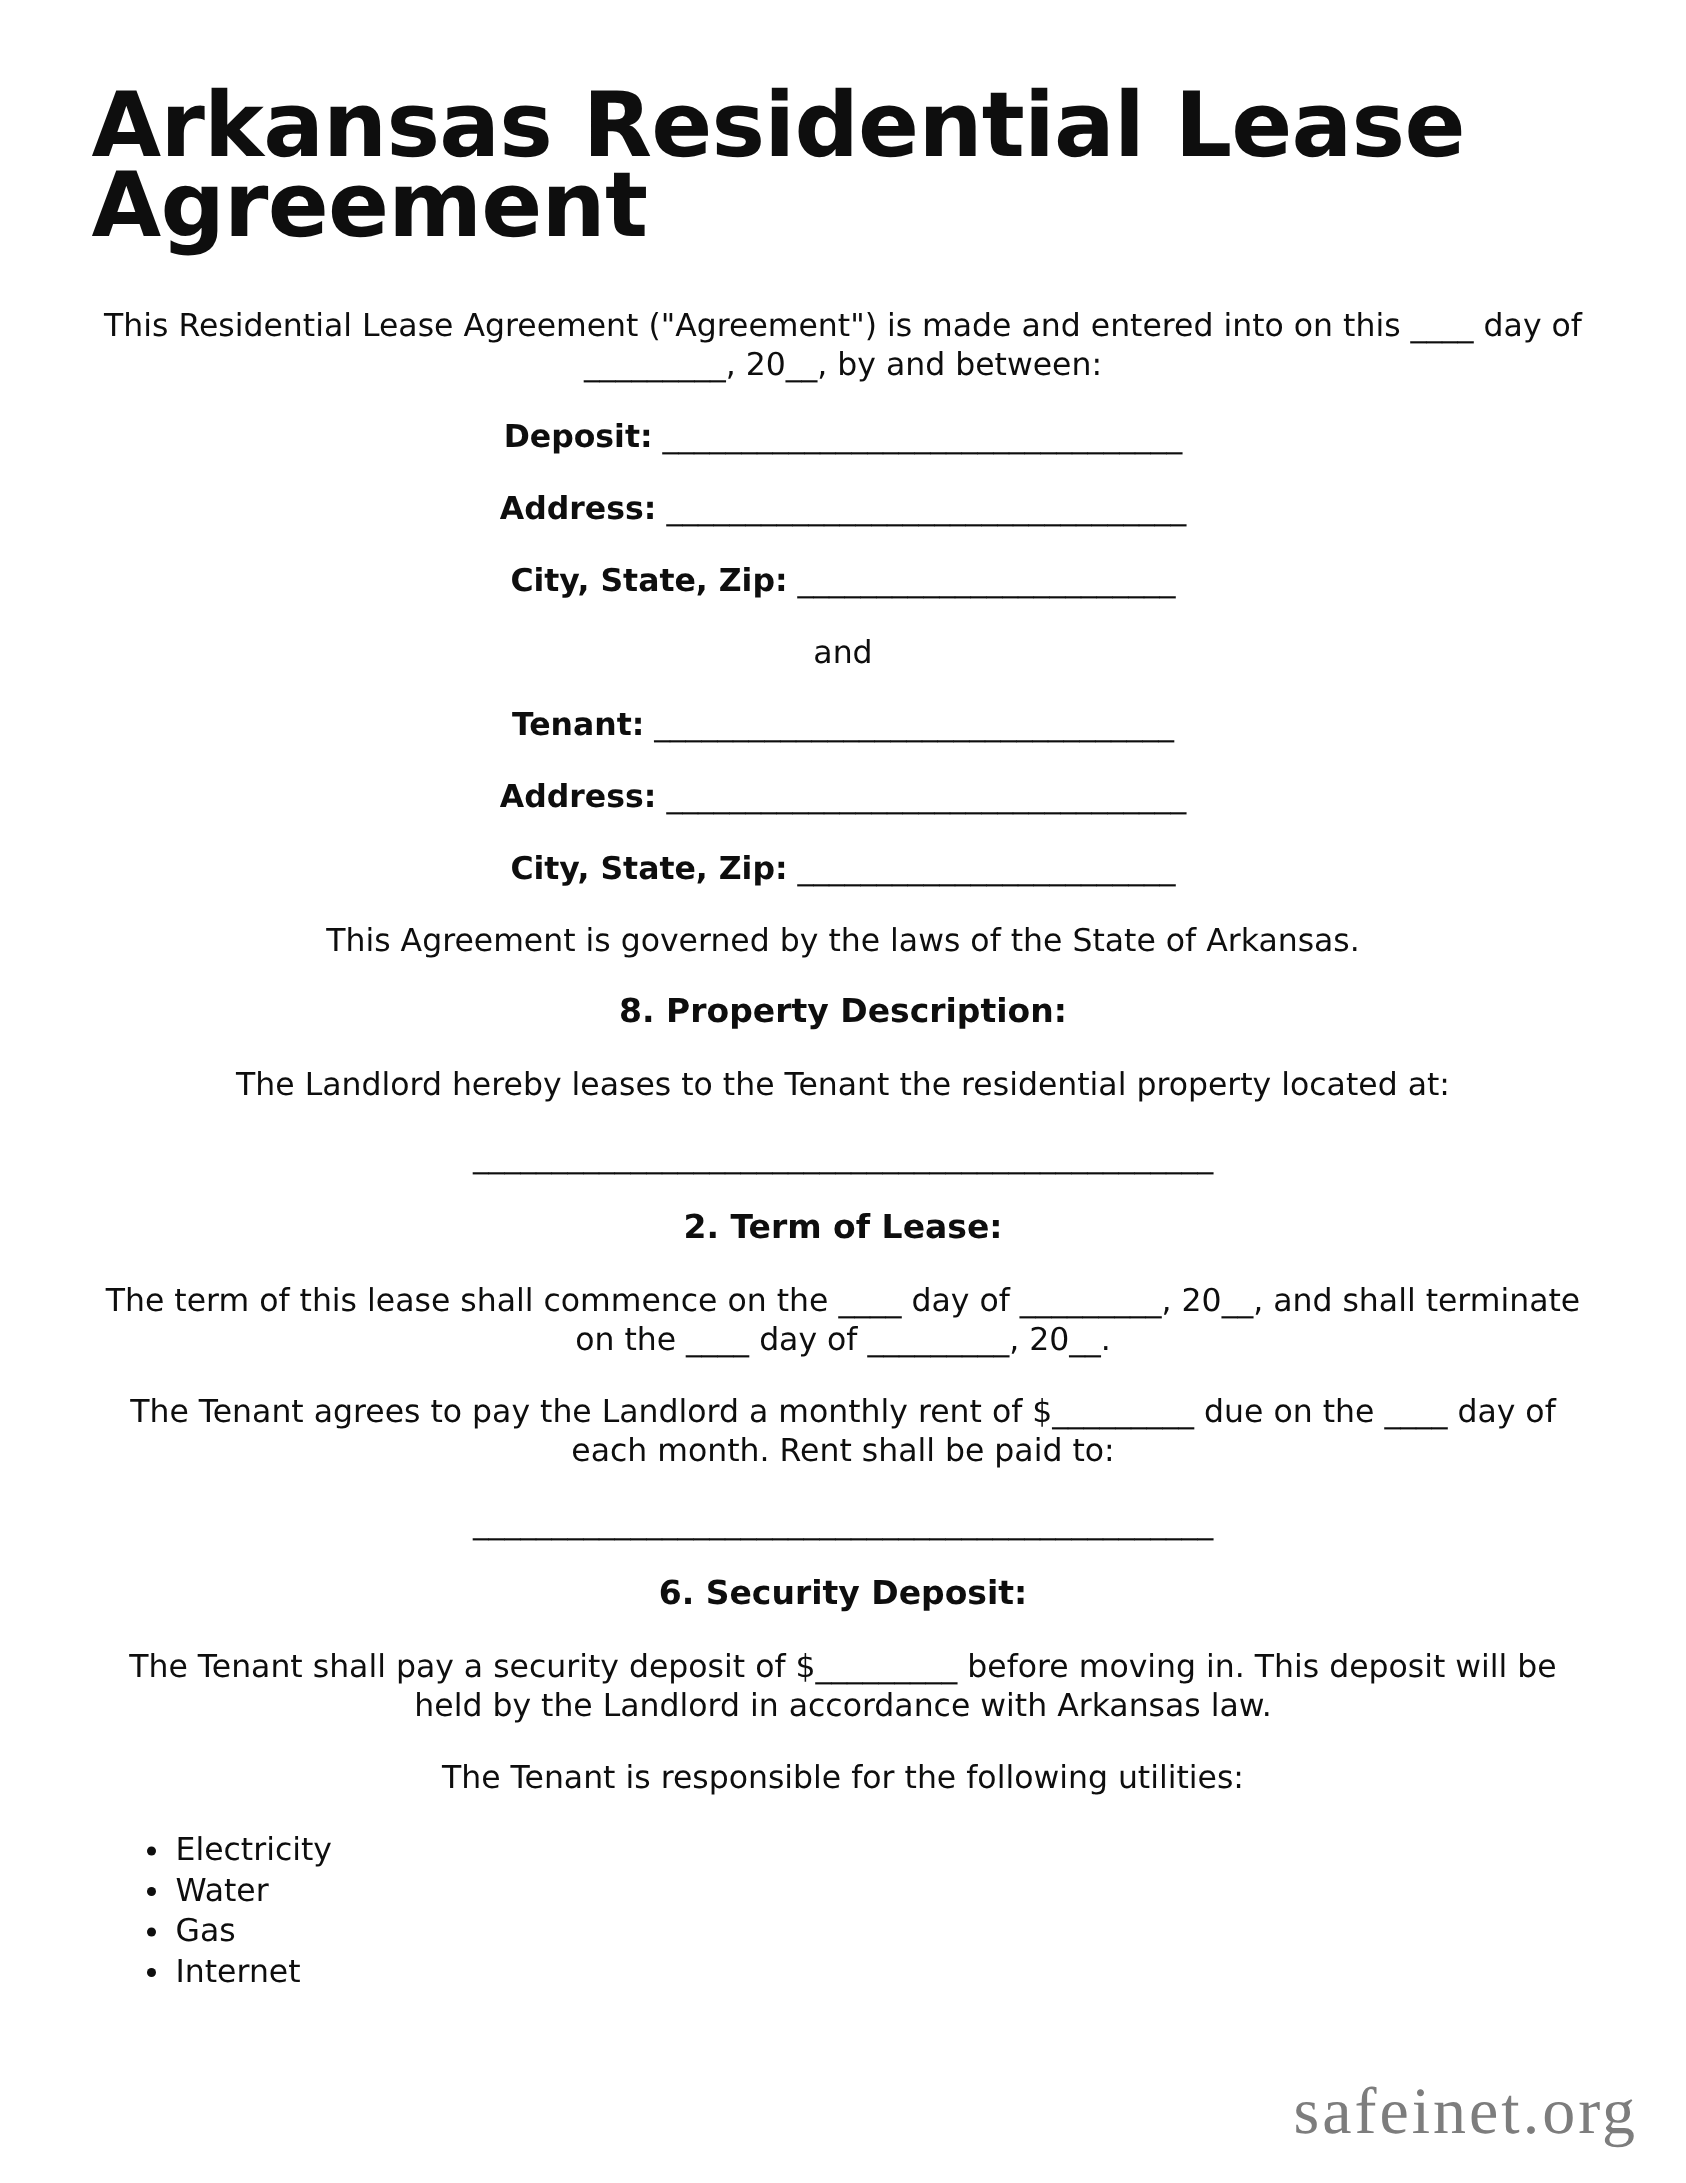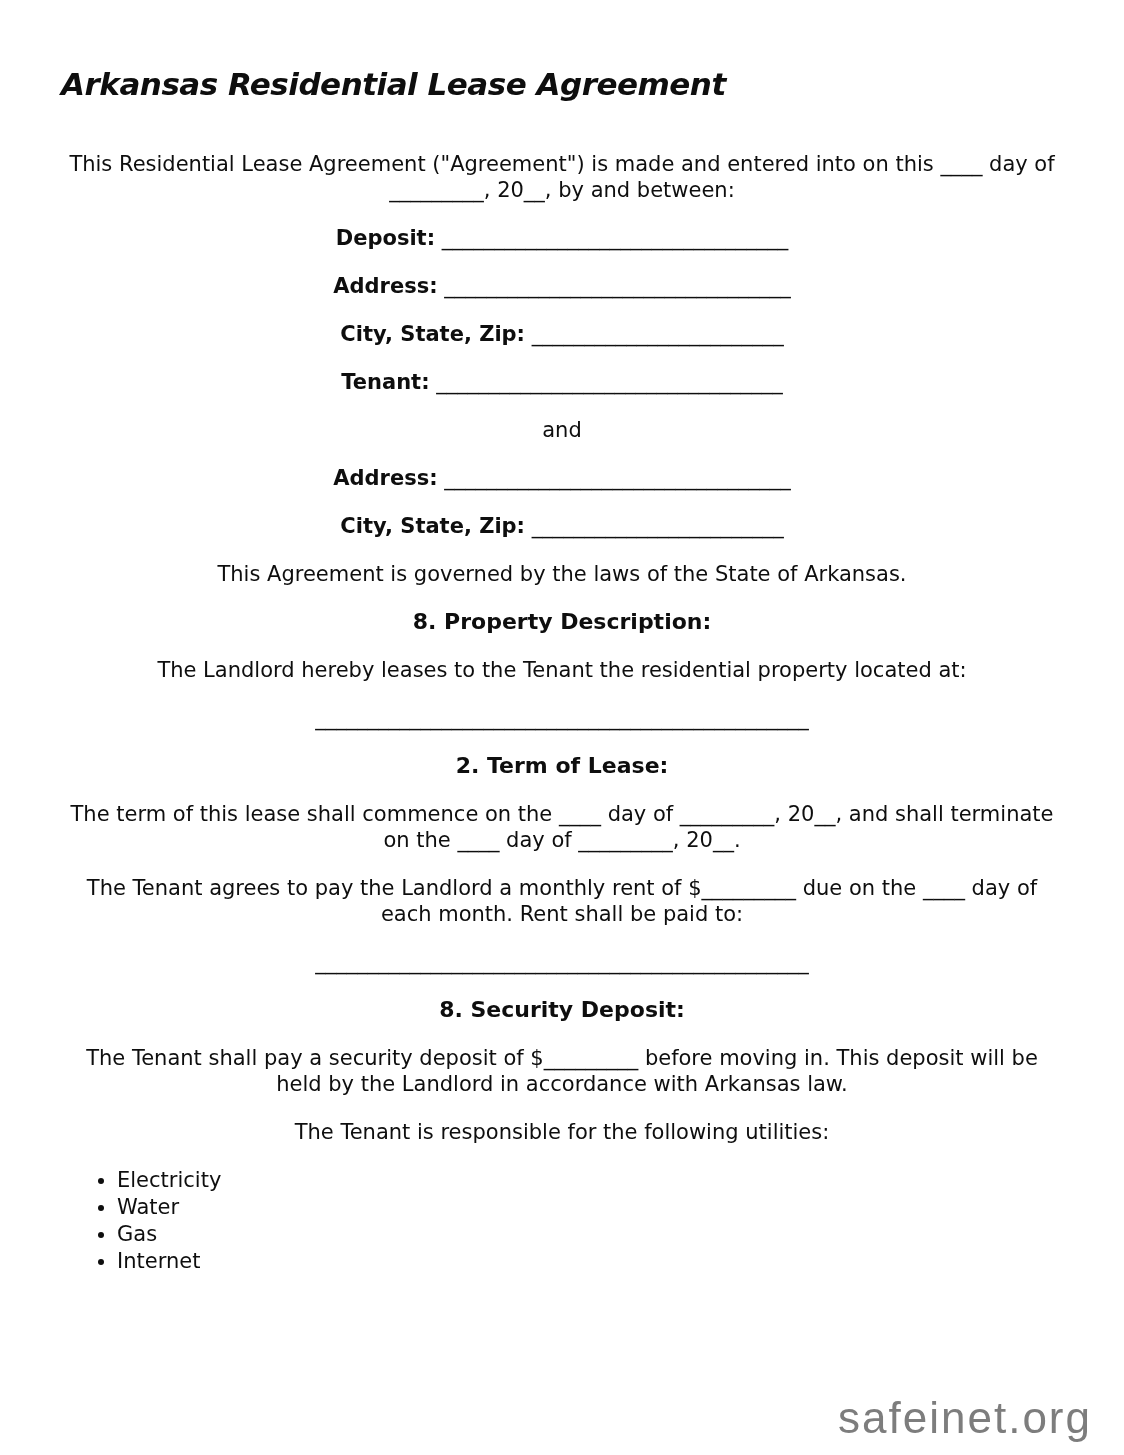--- a/index.html
+++ b/index.html
@@ -17,26 +17,25 @@
     box-sizing: border-box;
     width: 1124px;
     height: 1455px;
     padding: 58px 61px 0 61px;
     background: #ffffff;
     color: #0e0e0e;
     font-family: "DejaVu Sans", "Liberation Sans", sans-serif;
     font-size: 21px;
   }
   .doc-title {
-    font-size: 31px;
+    font-size: 60px;
     font-weight: bold;
     line-height: 53px;
     margin: 0 0 40px 0;
     letter-spacing: -0.5px;
-    font-style: italic;
   }
   .para {
     margin: 22px 0;
     line-height: 26px;
     text-align: center;
   }
   .heading {
     font-weight: bold;
     font-size: 22px;
   }
@@ -48,22 +47,22 @@
   ul.utilities {
     margin: 22px 0;
     padding-left: 56px;
   }
   ul.utilities li {
     line-height: 27px;
   }
   .watermark {
     position: absolute;
     right: 32px;
-    bottom: 12px;
-    font-family: Liberation Sans, sans-serif;
+    bottom: 22px;
+    font-family: Liberation Serif, serif;
     font-size: 44px;
     color: #7d7d7d;
     letter-spacing: 2px;
     white-space: nowrap;
   }
 </style>
 </head>
 <body>
 
 <div class="page">
@@ -71,41 +70,41 @@
   <h1 class="doc-title">Arkansas Residential Lease Agreement</h1>
 
   <p class="para">This Residential Lease Agreement ("Agreement") is made and entered into on this ____ day of _________, 20__, by and between:</p>
 
   <p class="para"><span class="b">Deposit:</span> <span class="blankline">_________________________________</span></p>
 
   <p class="para"><span class="b">Address:</span> <span class="blankline">_________________________________</span></p>
 
   <p class="para"><span class="b">City, State, Zip:</span> <span class="blankline">________________________</span></p>
 
+  <p class="para">and</p>
+
   <p class="para"><span class="b">Tenant:</span> <span class="blankline">_________________________________</span></p>
-
-  <p class="para">and</p>
 
   <p class="para"><span class="b">Address:</span> <span class="blankline">_________________________________</span></p>
 
   <p class="para"><span class="b">City, State, Zip:</span> <span class="blankline">________________________</span></p>
 
   <p class="para">This Agreement is governed by the laws of the State of Arkansas.</p>
 
   <p class="para heading">8. Property Description:</p>
   <p class="para">The Landlord hereby leases to the Tenant the residential property located at:</p>
   <p class="para blankline">_______________________________________________</p>
 
   <p class="para heading">2. Term of Lease:</p>
   <p class="para">The term of this lease shall commence on the ____ day of _________, 20__, and shall terminate on the ____ day of _________, 20__.</p>
 
   <p class="para">The Tenant agrees to pay the Landlord a monthly rent of $_________ due on the ____ day of each month. Rent shall be paid to:</p>
   <p class="para blankline">_______________________________________________</p>
 
-  <p class="para heading">8. Security Deposit:</p>
+  <p class="para heading">6. Security Deposit:</p>
   <p class="para">The Tenant shall pay a security deposit of $_________ before moving in. This deposit will be held by the Landlord in accordance with Arkansas law.</p>
 
   <p class="para">The Tenant is responsible for the following utilities:</p>
 
   <ul class="utilities">
     <li>Electricity</li>
     <li>Water</li>
     <li>Gas</li>
     <li>Internet</li>
   </ul>

